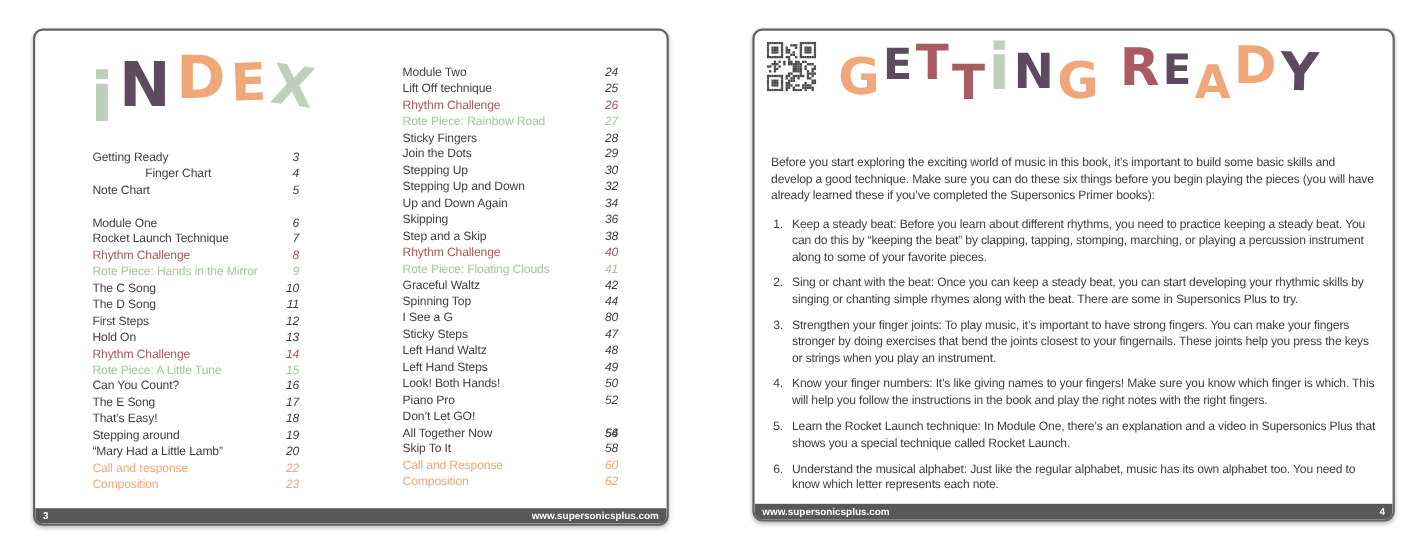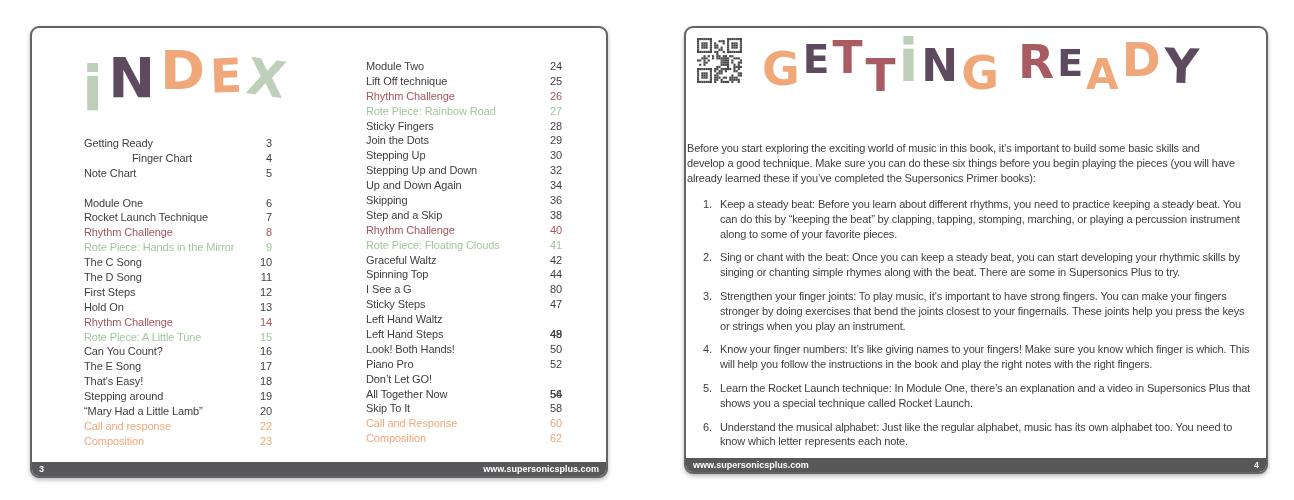--- a/index.html
+++ b/index.html
@@ -20,32 +20,32 @@
   .big-title span{display:inline-block;}
   #index-title{left:50px;top:16px;letter-spacing:5px;}
   #ready-title{left:76px;top:10px;letter-spacing:3px;}
 
   
   .idx-col{position:absolute;font-size:11px;letter-spacing:-0.1px;}
   #index-col-1{left:52px;top:108px;width:188px;}
   #index-col-2{left:334px;top:31px;width:196px;}
   .idx-row{display:flex;justify-content:space-between;height:14.9px;line-height:14.9px;white-space:nowrap;}
   .idx-spacer{height:14.9px;}
-  .idx-page{text-align:right;}
+  .idx-page{text-align:right;font-style:italic;}
 
   
   .page-footer{
     position:absolute;left:0;right:0;bottom:0;height:14px;background:#58585a;
     color:#fff;font-size:9px;font-weight:bold;display:flex;align-items:center;
     justify-content:space-between;padding:0 7px;letter-spacing:0;
   }
 
   
   .qr{position:absolute;left:11px;top:10px;width:45px;height:45px;background:#fff;}
-  .intro{position:absolute;left:1px;top:102px;width:550px;font-size:11px;
+  .intro{position:absolute;left:15px;top:102px;width:550px;font-size:11px;
     line-height:14.8px;letter-spacing:-0.15px;}
   .gr-list{position:absolute;left:17px;top:169px;width:551px;}
   .gr-item{display:flex;margin-bottom:9px;font-size:11px;line-height:14.8px;letter-spacing:-0.15px;}
   .gr-num{width:17px;flex-shrink:0;}
   .gr-text{flex:1;}
 </style>
 </head>
 <body>
 
 <section class="page page-left">
@@ -201,21 +201,21 @@
         <span class="idx-page">44</span>
       </div>
       <div class="idx-row" style="color: rgb(62, 62, 62);">
         <span class="idx-label">I See a G</span>
         <span class="idx-page">80</span>
       </div>
       <div class="idx-row" style="color: rgb(62, 62, 62);">
         <span class="idx-label">Sticky Steps</span>
         <span class="idx-page">47</span>
       </div>
-      <div class="idx-row" style="color: rgb(62, 62, 62); flex-direction: column;">
+      <div class="idx-row" style="color: rgb(62, 62, 62);">
         <span class="idx-label">Left Hand Waltz</span>
         <span class="idx-page">48</span>
       </div>
       <div class="idx-row" style="color: rgb(62, 62, 62); align-items: flex-end;">
         <span class="idx-label">Left Hand Steps</span>
         <span class="idx-page">49</span>
       </div>
       <div class="idx-row" style="color: rgb(62, 62, 62);">
         <span class="idx-label">Look! Both Hands!</span>
         <span class="idx-page">50</span>

